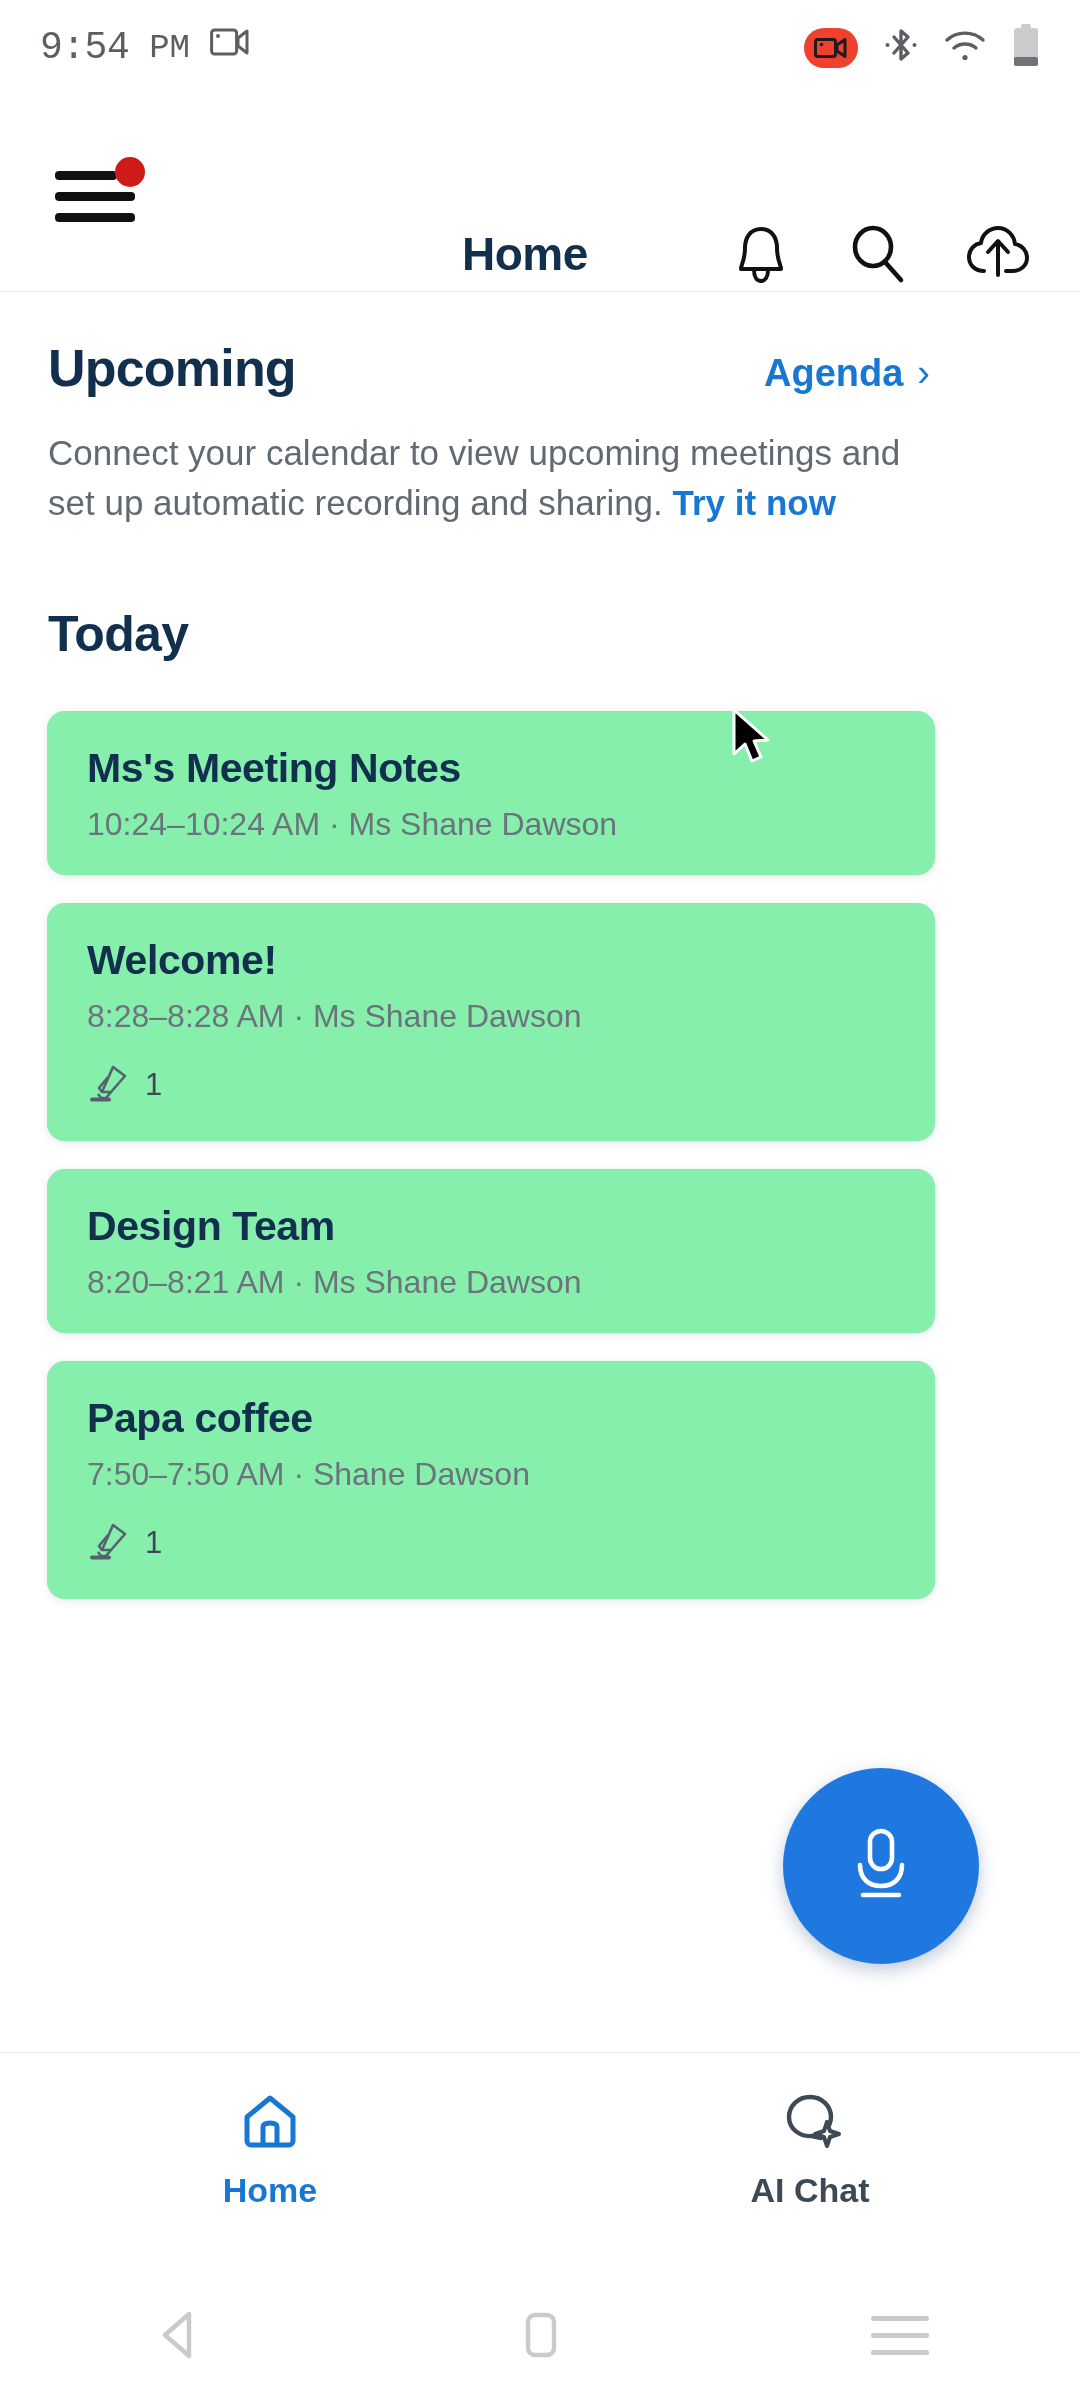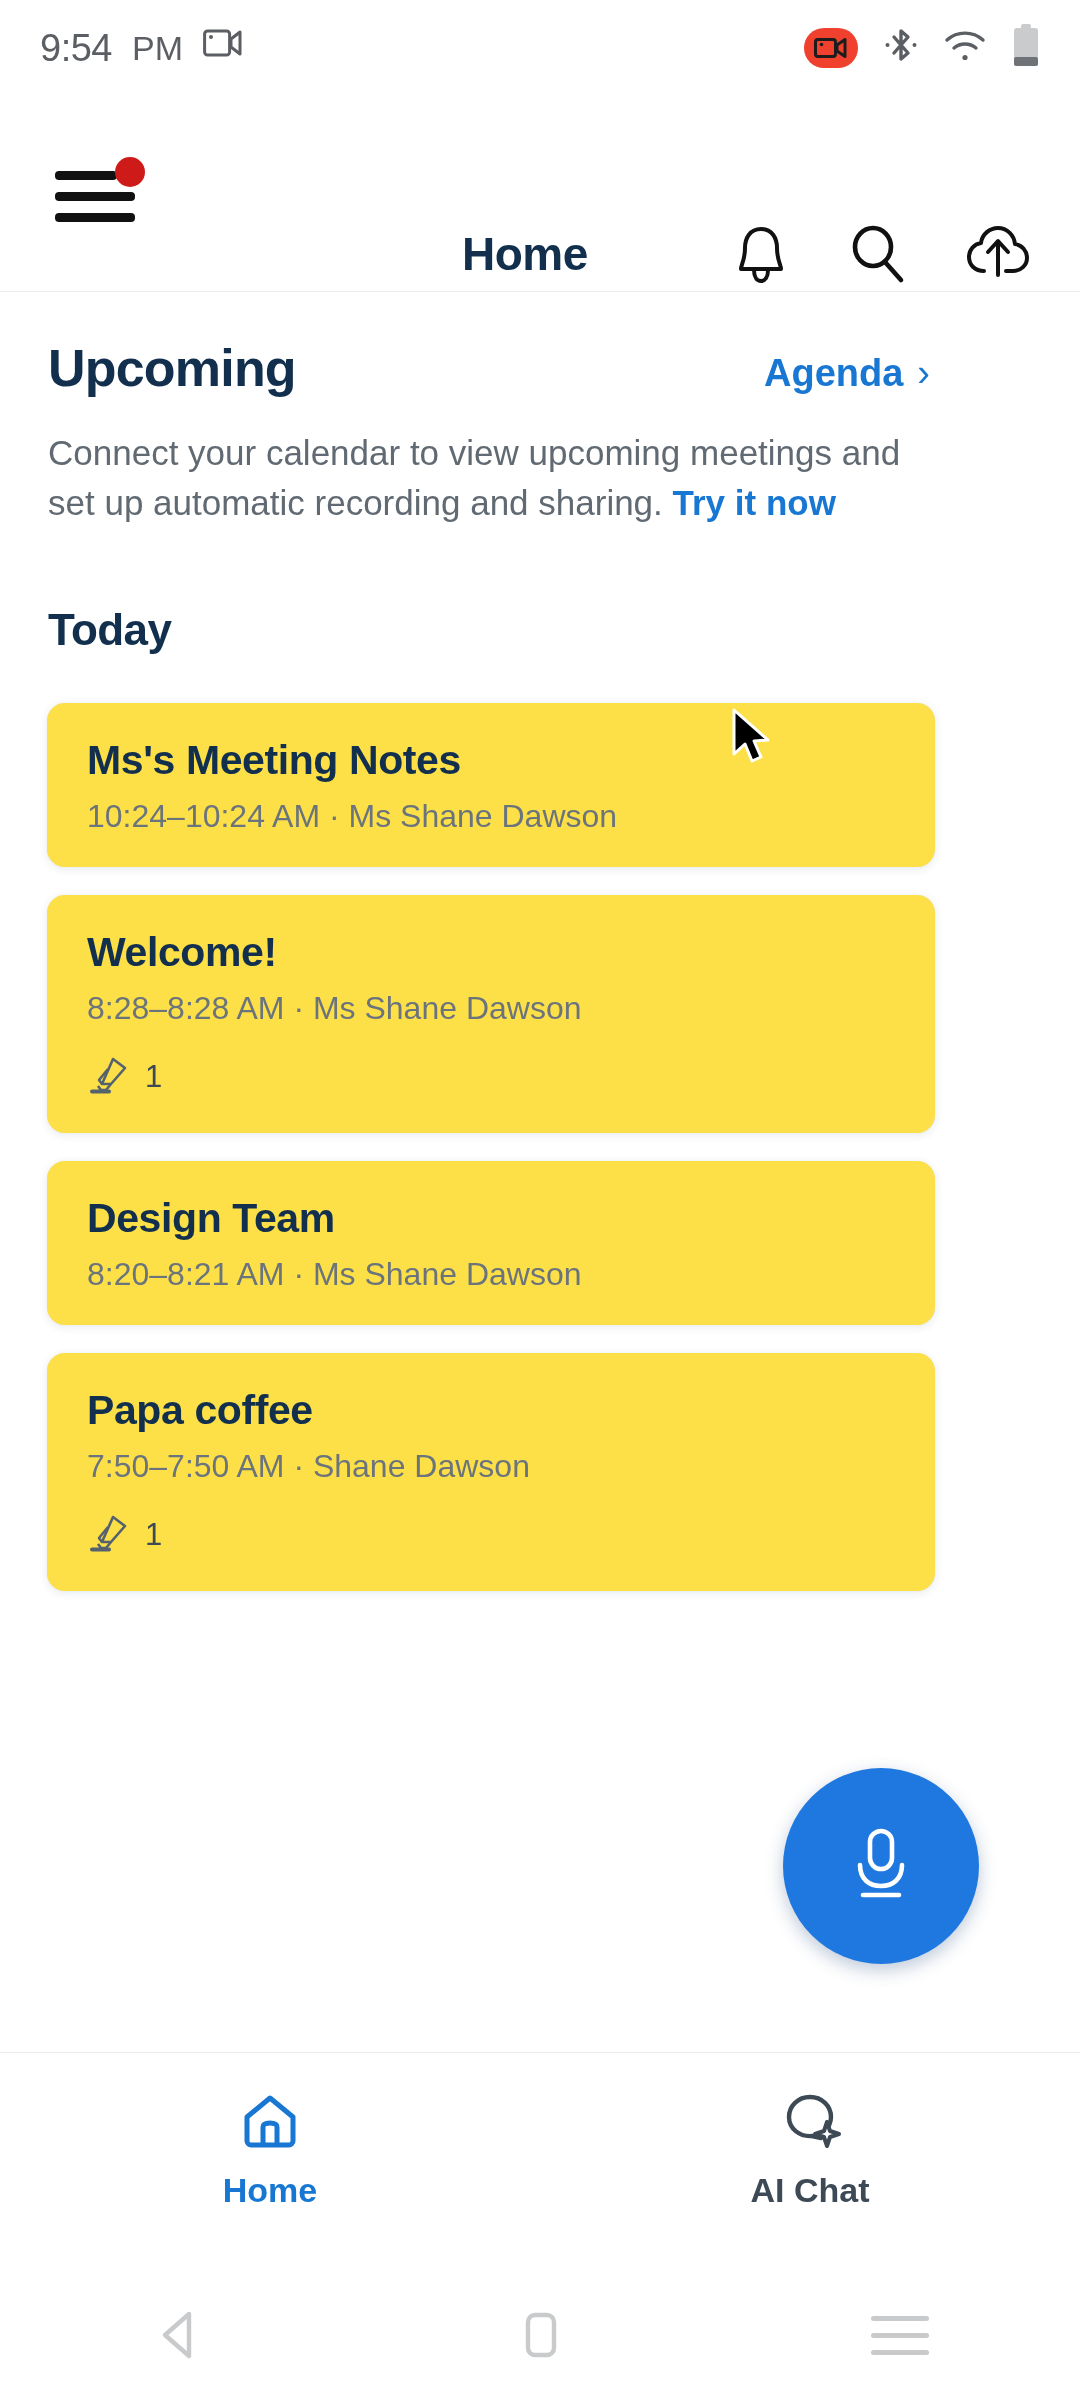--- a/index.html
+++ b/index.html
@@ -10,21 +10,21 @@
     overflow:hidden;
   }
   #screen { position:relative; width:1080px; height:2400px; background:#fff; }
 
   
   .statusbar{
     position:absolute; top:0; left:0; width:1080px; height:96px;
     display:flex; align-items:center; justify-content:space-between;
     padding:0 40px;
   }
-  .sb-left{ display:flex; align-items:flex-end; gap:20px; }
+  .sb-left{ display:flex; align-items:flex-end; gap:20px;font-family:Liberation Mono, monospace; }
   .sb-time{ font-size:38px; color:#5b5f63; letter-spacing:-.5px; line-height:1; }
   .sb-ampm{ font-size:34px; color:#5b5f63; line-height:1; position:relative; top:-2px; }
   .sb-cam-small{ position:relative; top:-4px; }
   .sb-right{ display:flex; align-items:center; gap:26px; }
   .rec-badge{
     width:54px; height:40px; border-radius:20px; background:#f0402e;
     display:flex; align-items:center; justify-content:center;
   }
 
   
@@ -67,26 +67,26 @@
   .chev{ font-size:38px; font-weight:400; color:#1877d2; }
 
   .blurb{
     padding:30px 78px 0 48px;
     font-size:35px; line-height:1.42; color:#616a72;
   }
   .blurb .try{ color:#1877d2; font-weight:600; cursor:pointer; }
 
   .h-today{
     padding:78px 0 0 48px;
-    font-size:44px; font-weight:700; color:#12304e; letter-spacing:-.6px;
+    font-size:50px; font-weight:700; color:#12304e; letter-spacing:-.6px;
   }
 
   .cards{ padding:48px 45px 0 47px; display:flex; flex-direction:column; gap:28px; }
   .card{
-    background:#fde047; border-radius:18px; padding:34px 40px 32px 40px;
+    background:#86efac; border-radius:18px; padding:34px 40px 32px 40px;
     box-shadow:0 2px 10px rgba(20,40,70,.10), 0 0 1px rgba(20,40,70,.10);
     cursor:pointer;
   }
   .card-title{ font-size:41px; font-weight:700; color:#12304e; letter-spacing:-.4px; }
   .card-meta{ margin-top:14px; font-size:32px; color:#6b747c; }
   .card-badge{ margin-top:26px; display:flex; align-items:center; gap:14px; }
   .badge-count{ font-size:31px; color:#3d4a56; }
 
   .h-date{
     padding:76px 0 0 48px;

